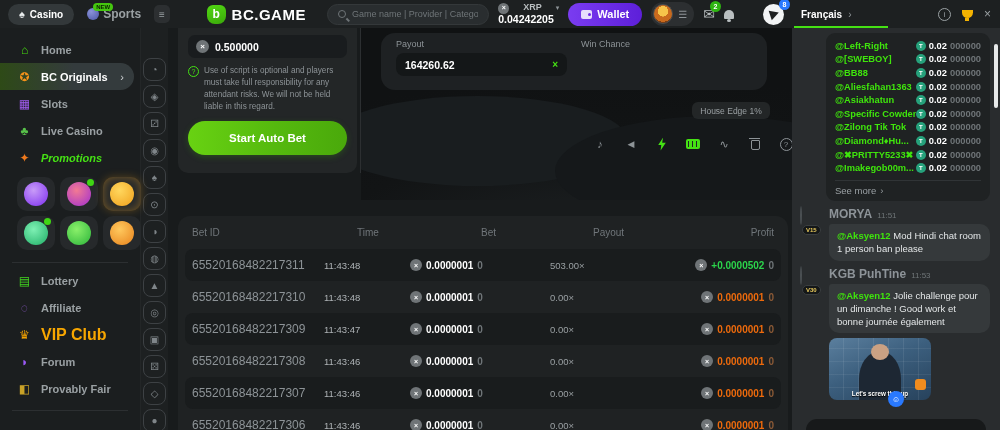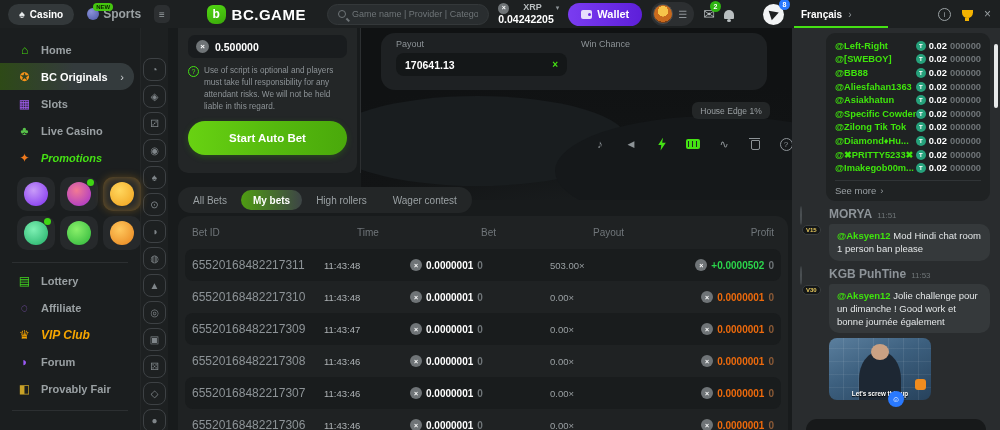--- a/index.html
+++ b/index.html
@@ -55,21 +55,21 @@
   .content-row{display:flex;flex:1;min-height:0}
   
   .sidebar{width:140px;background:#1b1e1f;padding-top:8px;flex:0 0 140px}
   .side-item{display:flex;align-items:center;gap:9px;height:27px;padding:0 0 0 17px;cursor:pointer;position:relative}
   .side-item .gl{width:15px;text-align:center;font-size:12px}
   .side-item .lbl{font-size:11px;font-weight:bold;color:#9aa0a3}
   .side-item.active{background:linear-gradient(90deg,#2e4a17 0%,#343b3d 55%,#343b3d 100%);border-radius:0 999px 999px 0;margin-right:6px}
   .side-item.active .lbl{color:#fff}
   .side-item .chev{position:absolute;right:10px;color:#cfd3d5;font-size:11px}
   .side-item.promo .lbl{color:#45e114;font-style:italic}
-  .side-item.vip .lbl{color:#f7a600;font-style:italic;font-size:12px}
+  .side-item.vip .lbl{color:#f7a600;font-size:16px}
   .promo-grid{display:grid;grid-template-columns:repeat(3,38px);gap:5px;padding:6px 0 8px 17px}
   .tile{width:38px;height:34px;border-radius:10px;background:#26292b;display:flex;align-items:center;justify-content:center;position:relative;cursor:pointer}
   .tile .orb{width:24px;height:24px;border-radius:50%}
   .tile .moon{position:absolute;top:2px;right:4px;width:7px;height:7px;border-radius:50%;background:#3fd514}
   .divider{height:1px;background:#2c2f31;margin:4px 12px}
   
   .strip{width:28px;flex:0 0 28px;background:#1d2021;border-left:1px solid #232627;padding-top:30px;display:flex;flex-direction:column;align-items:center;gap:4px}
   .strip .g-ic{width:23px;height:23px;border:1px solid #3d4144;border-radius:8px;color:#7f8589;font-size:10px;display:flex;align-items:center;justify-content:center;cursor:pointer;flex:0 0 23px}
   
   .main{flex:1;background:#181b1c;position:relative;overflow:hidden}
@@ -322,21 +322,21 @@
             <span class="txt">Use of script is optional and players must take full responsibility for any attendant risks. We will not be held liable in this regard.</span>
           </div>
           <div class="start-btn">Start Auto Bet</div>
         </div>
         <div class="vdiv"></div>
 
         <div class="payout-card">
           <div class="field">
             <div class="f-lbl">Payout</div>
             <div class="f-input">
-              <span class="v">170641.13</span>
+              <span class="v">164260.62</span>
               <span class="sym">×</span>
             </div>
           </div>
           <div class="field">
             <div class="f-lbl">Win Chance</div>
           </div>
         </div>
 
         <div class="house-edge">House Edge 1%</div>
 
@@ -351,26 +351,20 @@
             </span>
           <span class="gi">∿</span>
           <span class="gi">
               <span class="trash"></span>
             </span>
           <span class="gi">
               <span class="qmark">?</span>
             </span>
         </div>
 
-        <div class="tabs" id="tabs">
-            <div class="tab">All Bets</div>
-            <div class="tab active">My bets</div>
-            <div class="tab">High rollers</div>
-            <div class="tab">Wager contest</div>
-          </div>
 
         <div class="btable">
           <div class="thead">
             <span style="left:7px">Bet ID</span>
             <span style="left:172px">Time</span>
             <span style="left:296px">Bet</span>
             <span style="left:408px">Payout</span>
             <span style="right:7px">Profit</span>
           </div>
           <div id="rows">

